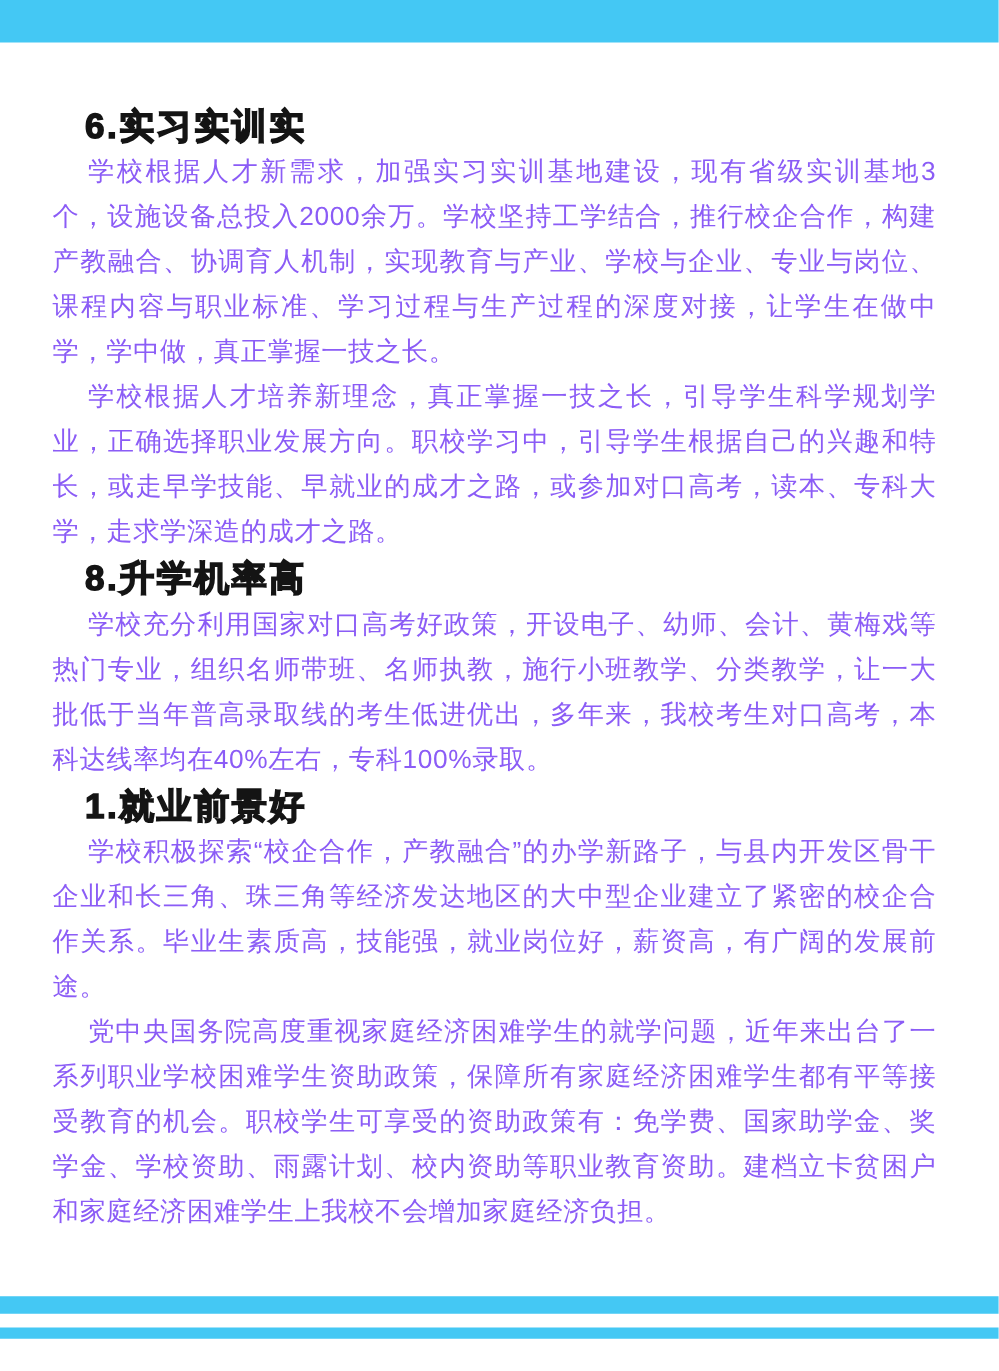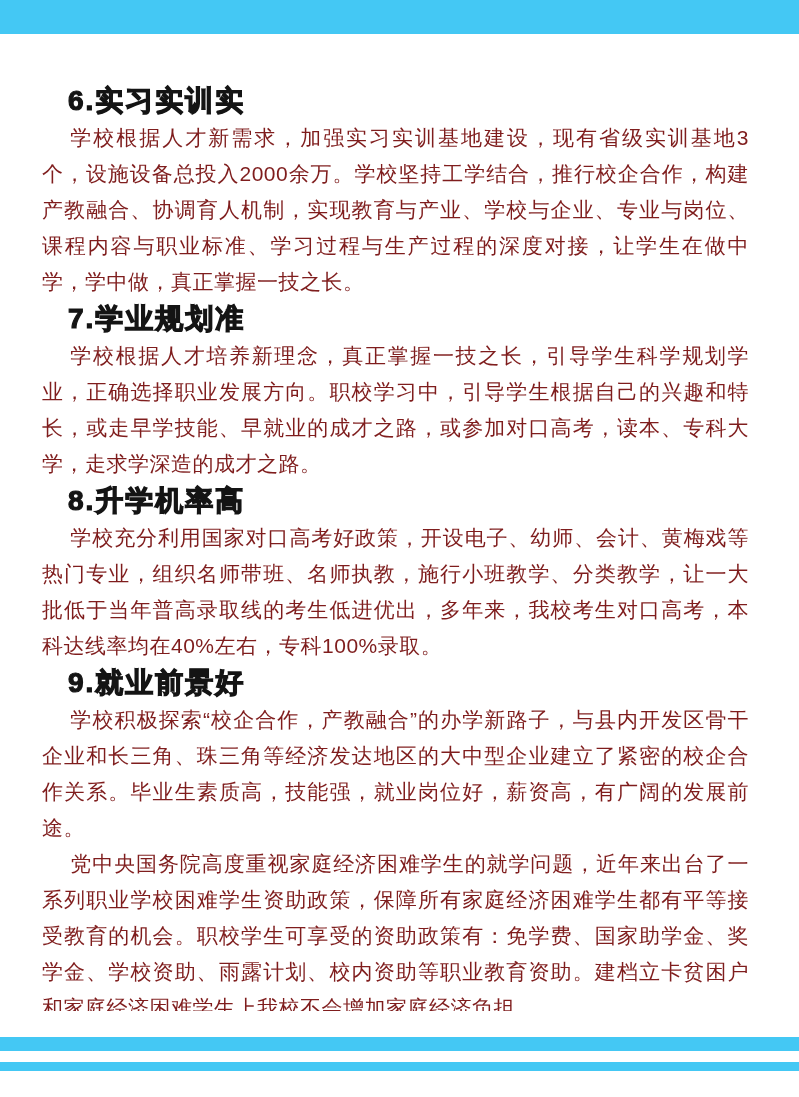--- a/index.html
+++ b/index.html
@@ -50,51 +50,50 @@
     line-height: 38px;
     font-weight: 900;
     color: #141414;
     letter-spacing: 2px;
     -webkit-text-stroke: 1.2px #141414;
   }
   .section p {
     margin: 0;
     font-size: 21px;
     line-height: 36px;
-    color: #7f1d1d;
+    color: #8b5cf6;
     text-align: justify;
     text-justify: inter-ideograph;
     text-indent: 1.35em;
     letter-spacing: 0.5px;
   }
 </style>
 </head>
 <body>
 
 <div class="page">
   <div class="band-top"></div>
 
   <main class="content">
     <section class="section">
       <h2>6.实习实训实</h2>
       <p>学校根据人才新需求，加强实习实训基地建设，现有省级实训基地3个，设施设备总投入2000余万。学校坚持工学结合，推行校企合作，构建产教融合、协调育人机制，实现教育与产业、学校与企业、专业与岗位、课程内容与职业标准、学习过程与生产过程的深度对接，让学生在做中学，学中做，真正掌握一技之长。</p>
     </section>
 
     <section class="section">
-      <h2>7.学业规划准</h2>
       <p>学校根据人才培养新理念，真正掌握一技之长，引导学生科学规划学业，正确选择职业发展方向。职校学习中，引导学生根据自己的兴趣和特长，或走早学技能、早就业的成才之路，或参加对口高考，读本、专科大学，走求学深造的成才之路。</p>
     </section>
 
     <section class="section">
       <h2>8.升学机率高</h2>
       <p>学校充分利用国家对口高考好政策，开设电子、幼师、会计、黄梅戏等热门专业，组织名师带班、名师执教，施行小班教学、分类教学，让一大批低于当年普高录取线的考生低进优出，多年来，我校考生对口高考，本科达线率均在40%左右，专科100%录取。</p>
     </section>
 
     <section class="section">
-      <h2>9.就业前景好</h2>
+      <h2>1.就业前景好</h2>
       <p>学校积极探索“校企合作，产教融合”的办学新路子，与县内开发区骨干企业和长三角、珠三角等经济发达地区的大中型企业建立了紧密的校企合作关系。毕业生素质高，技能强，就业岗位好，薪资高，有广阔的发展前途。</p>
     </section>
 
     <section class="section">
       <p>党中央国务院高度重视家庭经济困难学生的就学问题，近年来出台了一系列职业学校困难学生资助政策，保障所有家庭经济困难学生都有平等接受教育的机会。职校学生可享受的资助政策有：免学费、国家助学金、奖学金、学校资助、雨露计划、校内资助等职业教育资助。建档立卡贫困户和家庭经济困难学生上我校不会增加家庭经济负担。</p>
     </section>
   </main>
 
   <div class="band-bottom-stripe"></div>
   <div class="band-bottom"></div>

